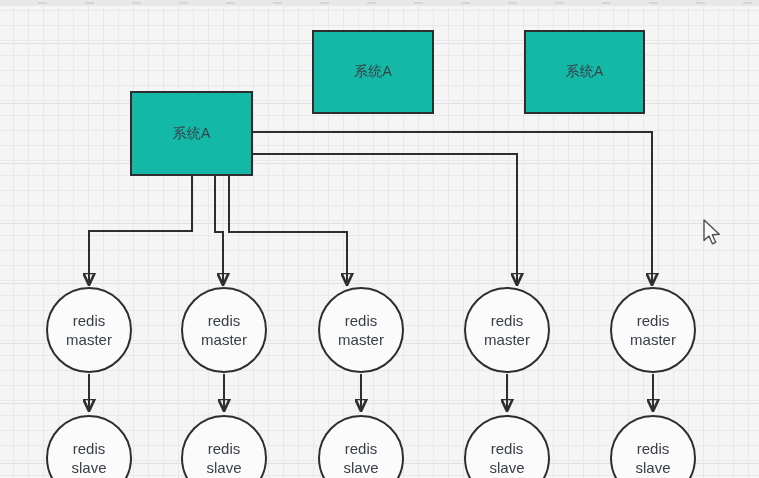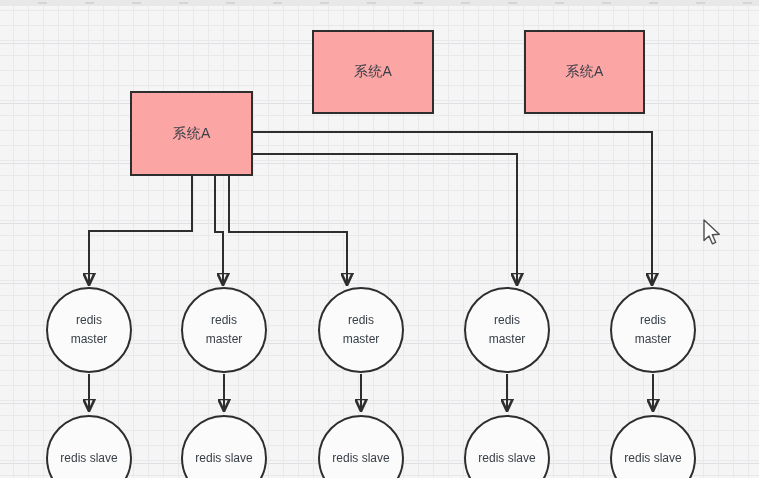--- a/index.html
+++ b/index.html
@@ -22,30 +22,30 @@
   
   .strip{position:absolute;top:0;left:0;width:759px;height:6px;background:#e8e8e9;z-index:5;}
   .strip-marks{position:absolute;top:2px;left:0;right:0;height:2px;
     background:repeating-linear-gradient(90deg,transparent 0 38px,#d0d0d2 38px 47px);opacity:.8;}
   
   svg.edges{position:absolute;left:0;top:0;z-index:1;}
   svg.edges path{fill:none;stroke:#2e2e2e;stroke-width:2;}
   
   .node-rect{
     position:absolute;z-index:2;box-sizing:border-box;
-    background:#fca5a5;border:2px solid #2e2e2e;
+    background:#14b8a6;border:2px solid #2e2e2e;
     display:flex;align-items:center;justify-content:center;
     font-size:14px;color:#3a4048;letter-spacing:.3px;
   }
   .node-circle{
     position:absolute;z-index:2;box-sizing:border-box;
     width:86px;height:86px;border-radius:50%;
     background:#fbfbfb;border:2px solid #2e2e2e;
     display:flex;align-items:center;justify-content:center;
-    text-align:center;font-size:12px;line-height:19px;color:#3a4048;
+    text-align:center;font-size:15px;line-height:19px;color:#3a4048;
   }
   .node-circle .lbl{width:62px;display:inline-block;}
   
   .cursor{position:absolute;left:702px;top:219px;z-index:9;pointer-events:none;}
 </style>
 </head>
 <body>
 
 <div class="stage">
 

